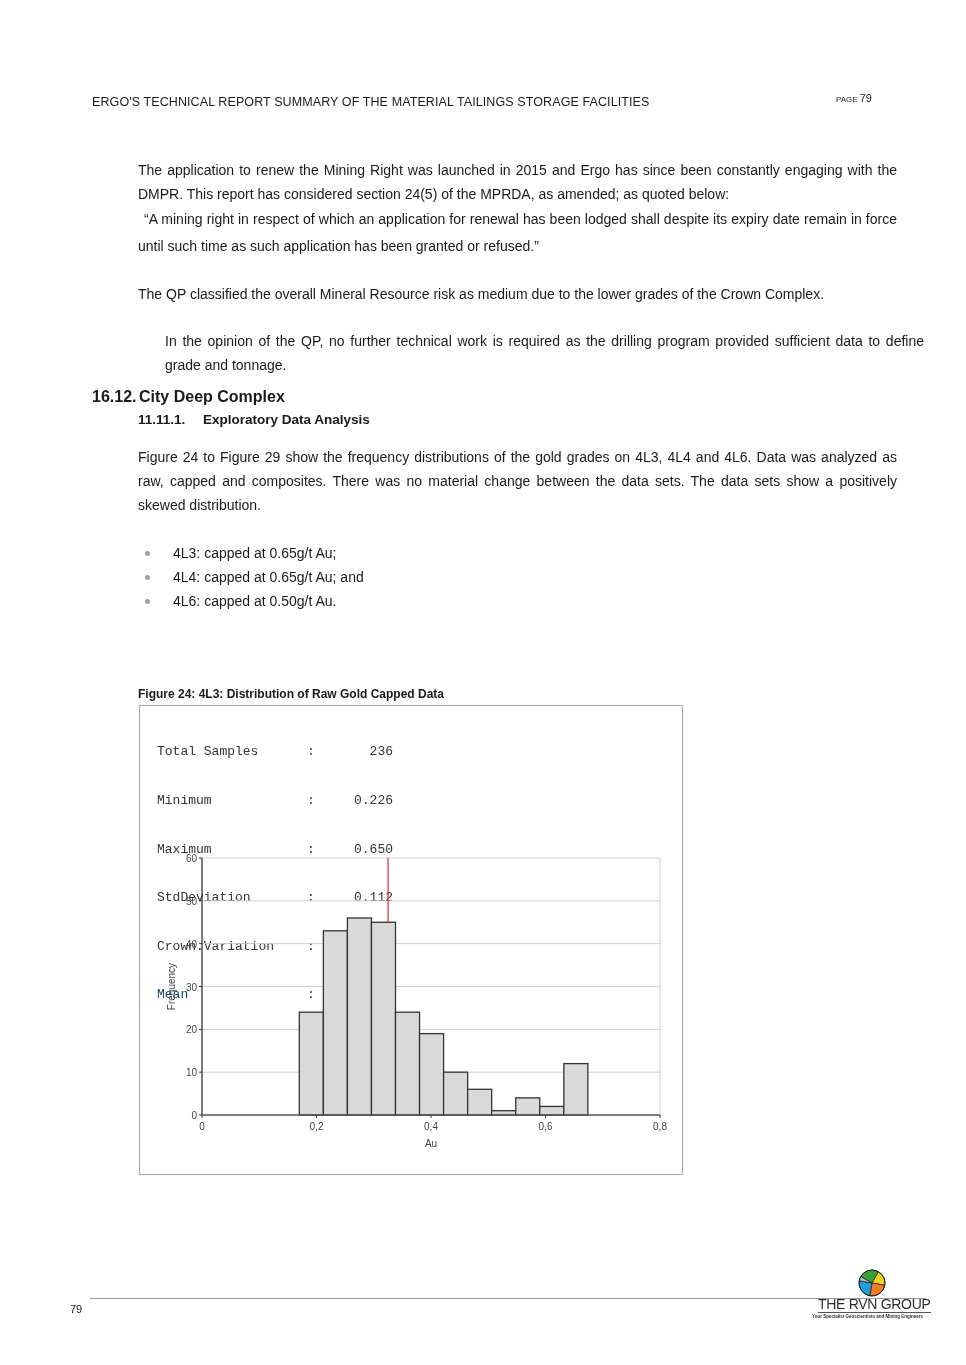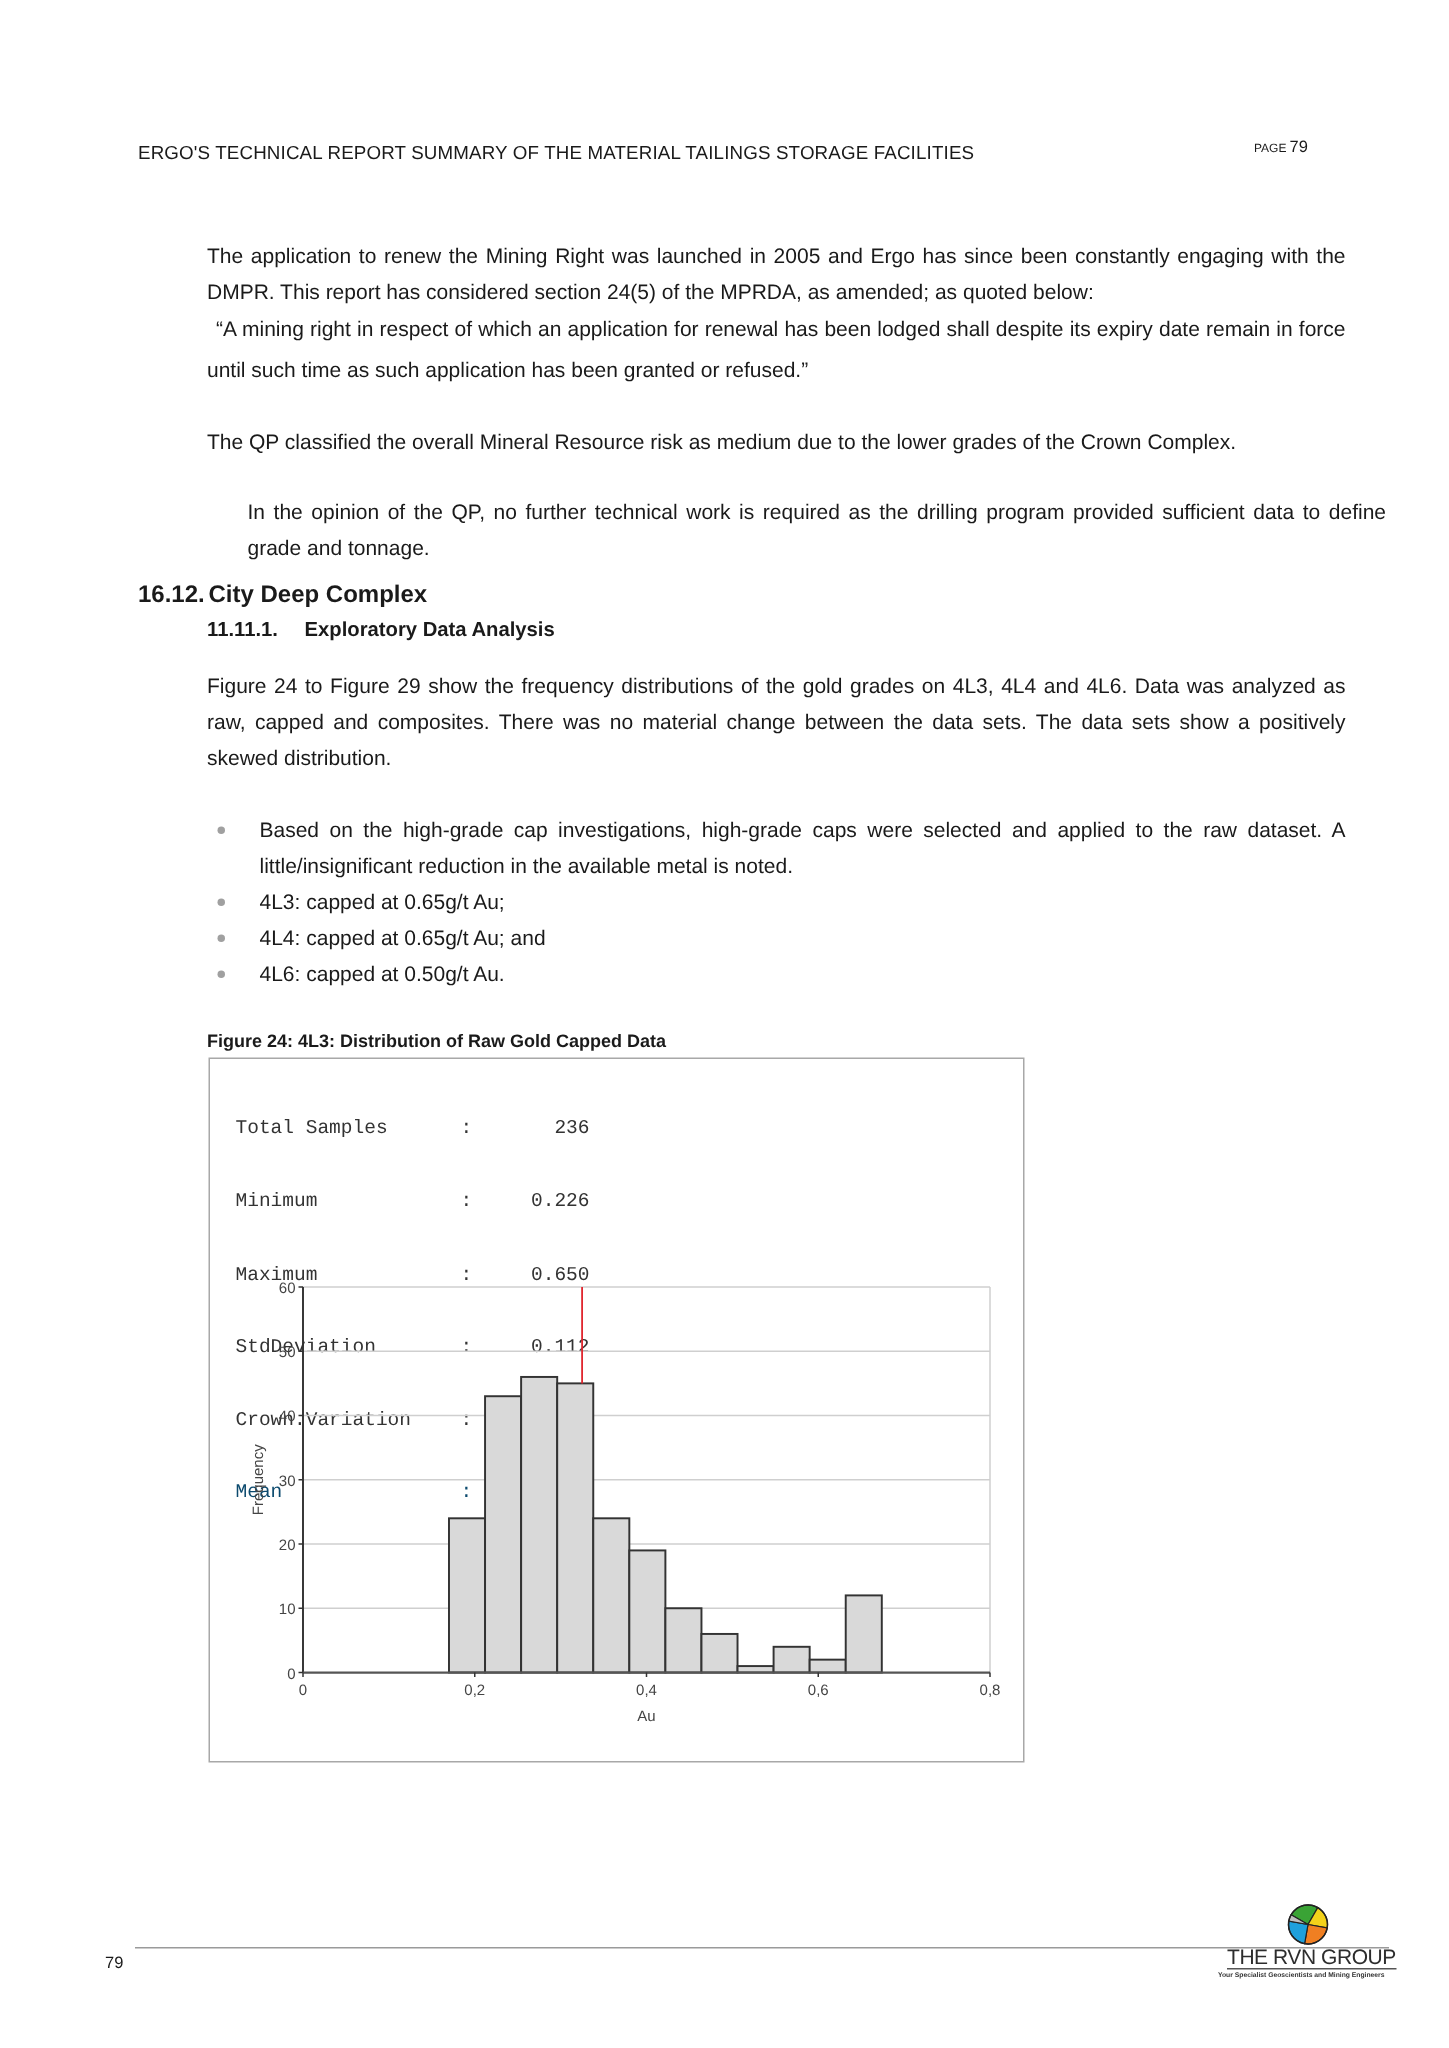--- a/index.html
+++ b/index.html
@@ -32,36 +32,35 @@
   .logo-tag { position: absolute; left: 0px; top: 46px; font-size: 4.5px; font-weight: bold; color: #333; white-space: nowrap; }
 </style>
 </head>
 <body>
 
 <div class="abs header-title">ERGO'S TECHNICAL REPORT SUMMARY OF THE MATERIAL TAILINGS STORAGE FACILITIES</div>
 <div class="abs page-label">
   <span class="small">PAGE</span><span>79</span>
 </div>
 
-<div class="abs para" style="top:158px;">The application to renew the Mining Right was launched in 2005 and Ergo has since been constantly engaging with the DMPR. This report has considered section 24(5) of the MPRDA, as amended; as quoted below:</div>
+<div class="abs para" style="top:158px;">The application to renew the Mining Right was launched in 2015 and Ergo has since been constantly engaging with the DMPR. This report has considered section 24(5) of the MPRDA, as amended; as quoted below:</div>
 <div class="abs para" style="top:206px; line-height:27px; text-indent:6px;">“A mining right in respect of which an application for renewal has been lodged shall despite its expiry date remain in force until such time as such application has been granted or refused.”</div>
 <div class="abs para" style="top:282px;">The QP classified the overall Mineral Resource risk as medium due to the lower grades of the Crown Complex.</div>
 <div class="abs para" style="top:329px;margin-left:27px;">In the opinion of the QP, no further technical work is required as the drilling program provided sufficient data to define grade and tonnage.</div>
 
 <div class="abs h2">
   <span class="num">16.12.</span><span>City Deep Complex</span>
 </div>
 
 <div class="abs h3">
   <span class="num">11.11.1.</span><span>Exploratory Data Analysis</span>
 </div>
 <div class="abs para" style="top:445px;">Figure 24 to Figure 29 show the frequency distributions of the gold grades on 4L3, 4L4 and 4L6. Data was analyzed as raw, capped and composites. There was no material change between the data sets. The data sets show a positively skewed distribution.</div>
 
 <ul class="abs bullets">
-  <li><span class="dot"></span><span>Based on the high-grade cap investigations, high-grade caps were selected and applied to the raw dataset. A little/insignificant reduction in the available metal is noted.</span></li>
   <li><span class="dot"></span><span>4L3: capped at 0.65g/t Au;</span></li>
   <li><span class="dot"></span><span>4L4: capped at 0.65g/t Au; and</span></li>
   <li><span class="dot"></span><span>4L6: capped at 0.50g/t Au.</span></li>
 </ul>
 
 <div class="abs fig-caption">Figure 24:  4L3: Distribution of Raw Gold Capped Data</div>
 <div class="abs figure-frame"></div>
 
 <div class="abs stats">
   <div class="row"><span class="lbl">Total Samples</span><span class="colon">:</span><span class="val">236</span></div>

